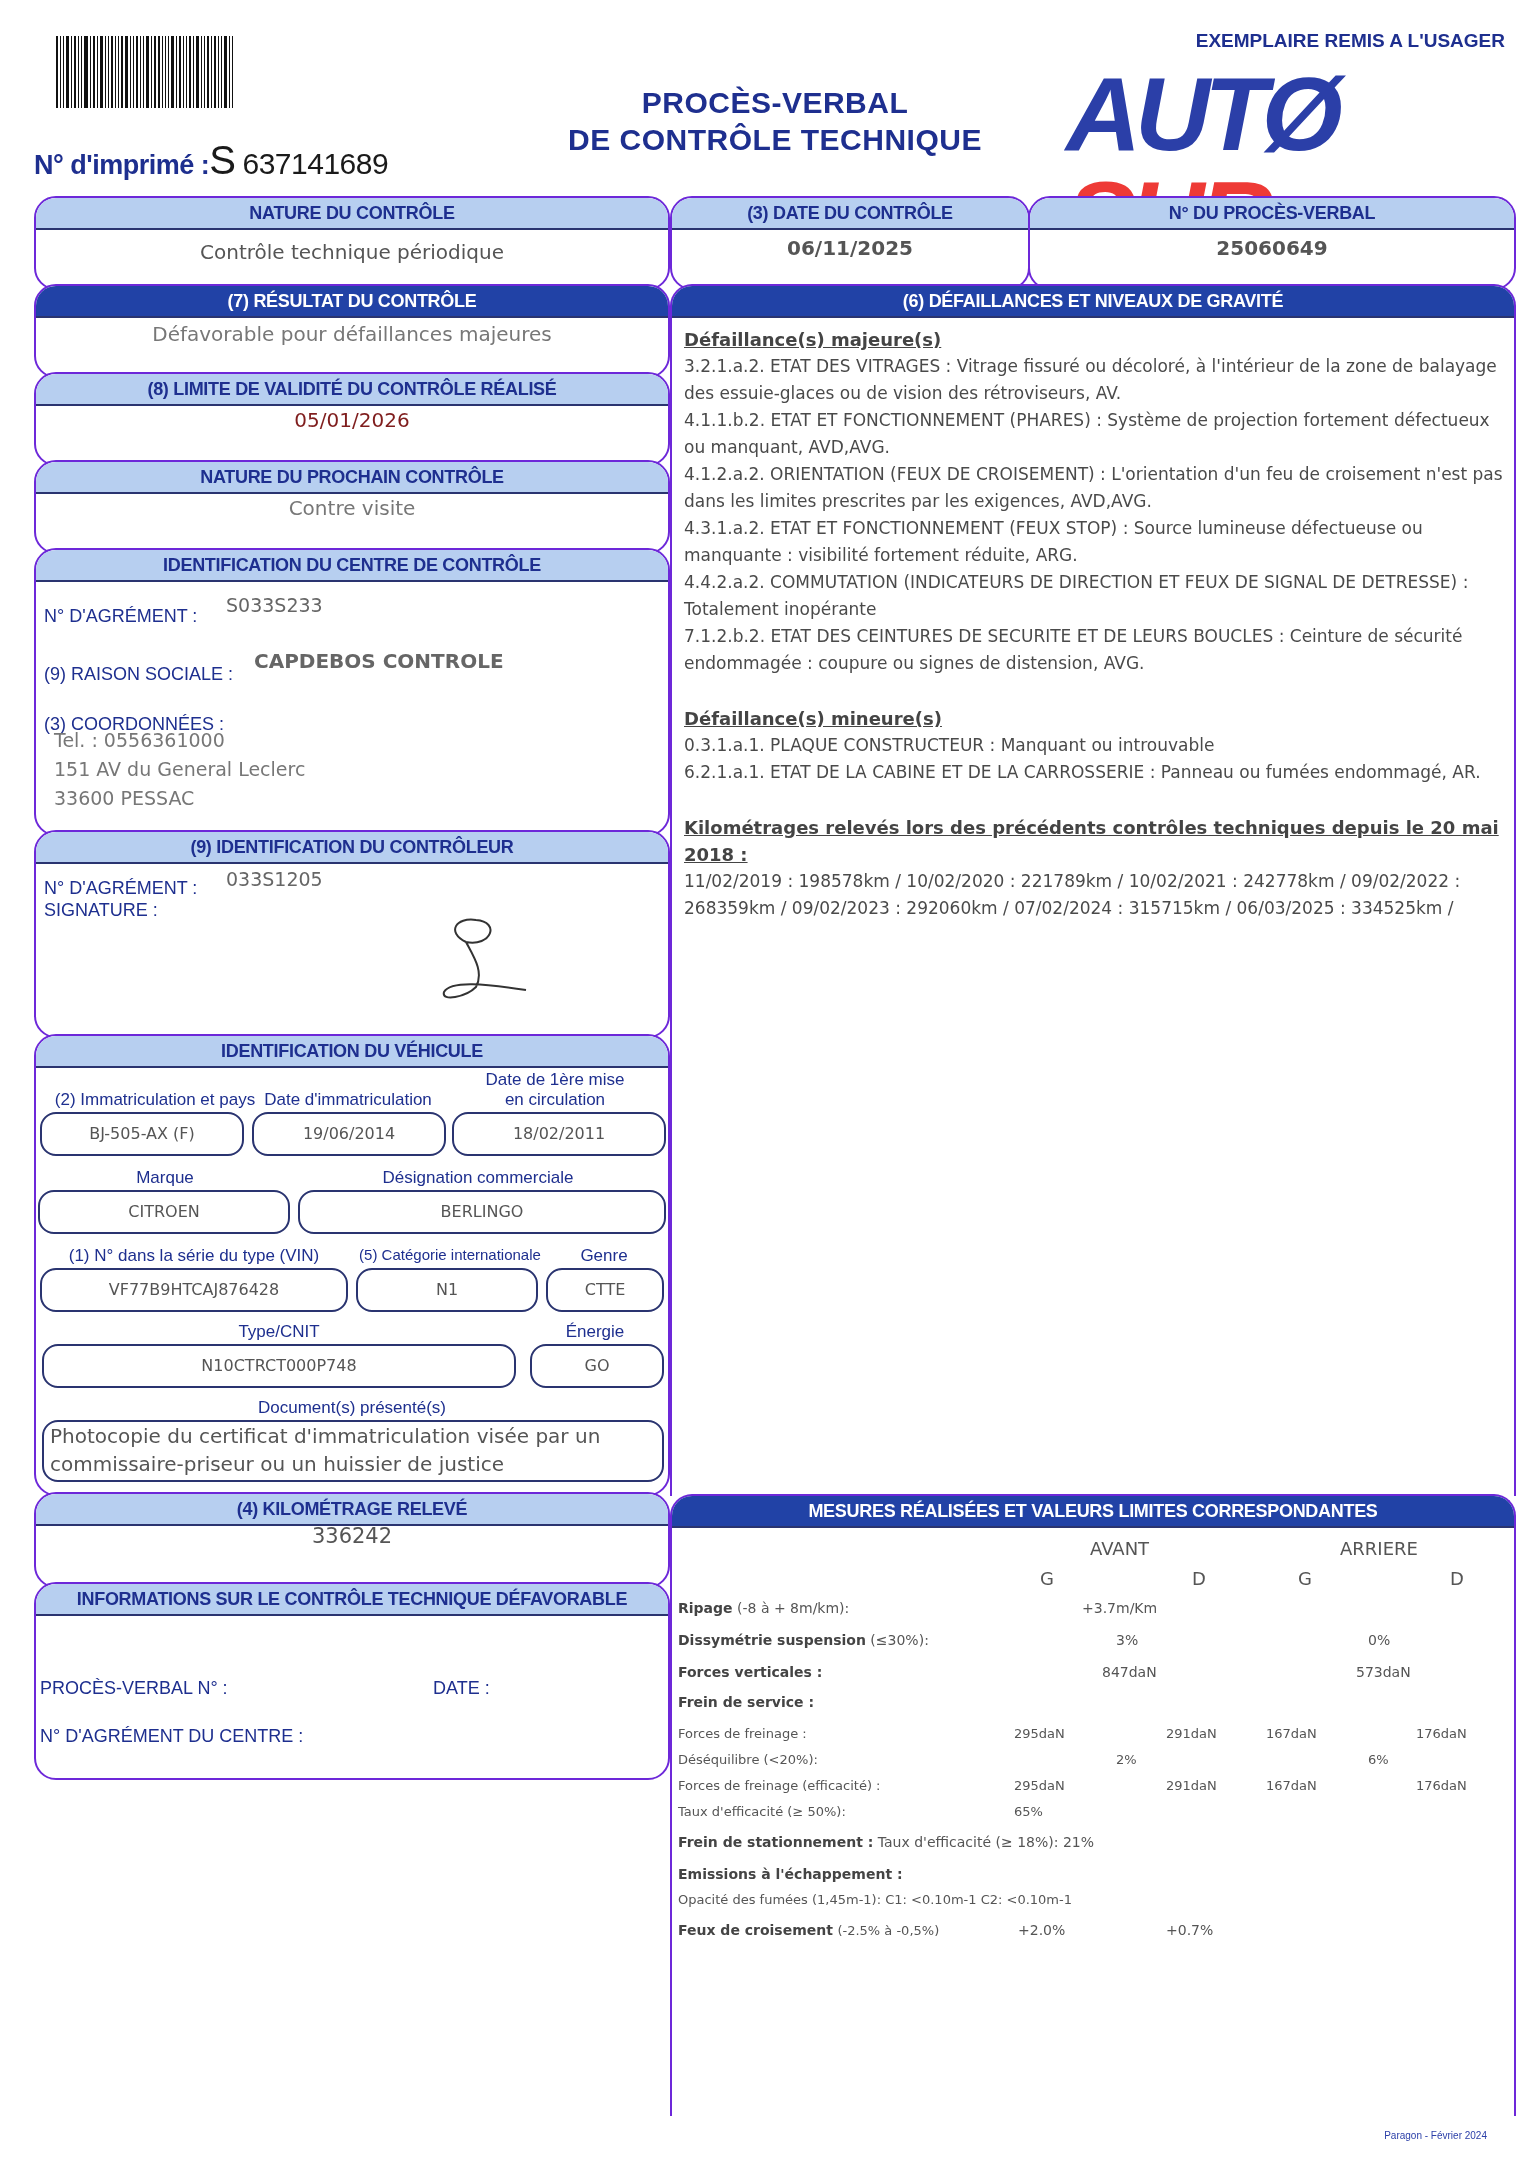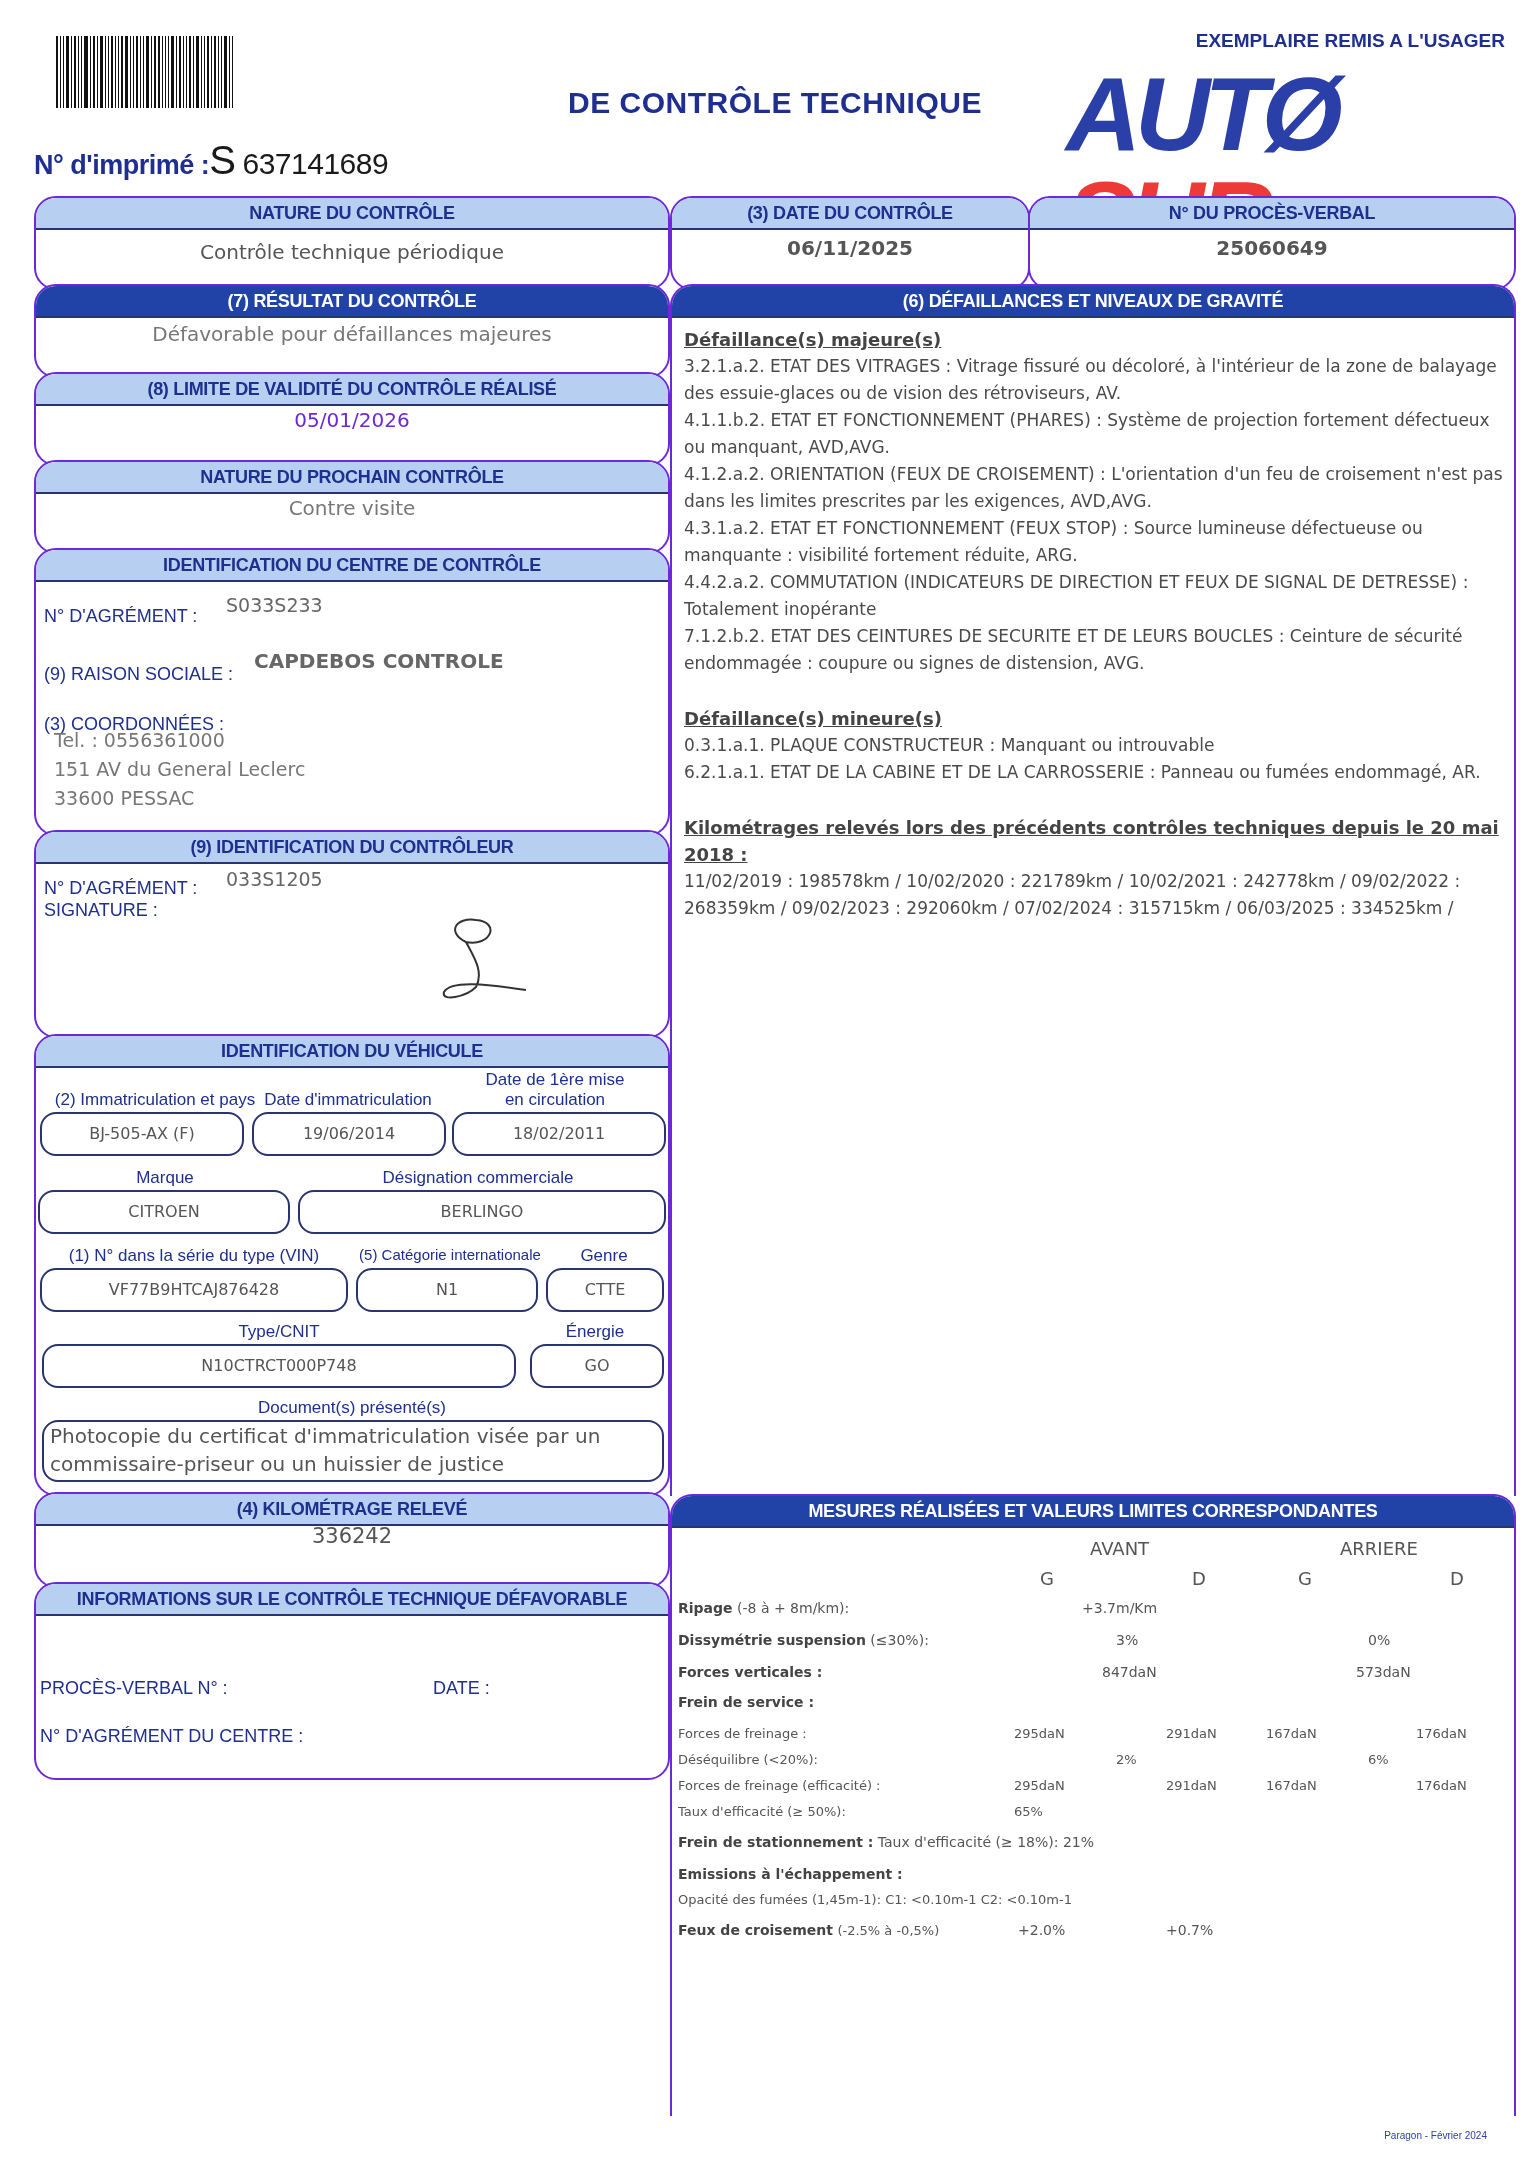--- a/index.html
+++ b/index.html
@@ -85,40 +85,41 @@
     <span style="width: 1px;"></span>
     <span style="width: 3px;"></span>
     <span style="width: 1px;"></span>
     <span style="width: 1px;"></span>
   </div>
 <div class="abs imprime">
   <span>N° d'imprimé :</span><span class="s">S</span>
   <span class="num">637141689</span>
 </div>
 <div class="abs title">
+  <div>PROCÈS-VERBAL</div>
   <div>DE CONTRÔLE TECHNIQUE</div>
 </div>
 <div class="abs exemplaire">EXEMPLAIRE REMIS A L'USAGER</div>
 <div class="abs logo">
   <span class="auto">AUT</span><span class="o">Ø</span><span class="sur">SUR</span>
 </div>
 
 <div class="box" style="left:34px;top:196px;width:632px;height:90px;">
   <div class="hdr">NATURE DU CONTRÔLE</div>
   <div class="val" style="margin-top:10px;">Contrôle technique périodique</div>
 </div>
 
 <div class="box" style="left:34px;top:284px;width:632px;height:90px;">
   <div class="hdr dark">(7) RÉSULTAT DU CONTRÔLE</div>
   <div class="val" style="margin-top:4px;color:#777;">Défavorable pour défaillances majeures</div>
 </div>
 
 <div class="box" style="left:34px;top:372px;width:632px;height:90px;">
   <div class="hdr">(8) LIMITE DE VALIDITÉ DU CONTRÔLE RÉALISÉ</div>
-  <div class="val" style="margin-top:2px;color:#6d28d9;">05/01/2026</div>
+  <div class="val" style="margin-top:2px;color:#7f1d1d;">05/01/2026</div>
 </div>
 
 <div class="box" style="left:34px;top:460px;width:632px;height:90px;">
   <div class="hdr">NATURE DU PROCHAIN CONTRÔLE</div>
   <div class="val" style="margin-top:2px;color:#777;">Contre visite</div>
 </div>
 
 <div class="box" style="left:34px;top:548px;width:632px;height:284px;">
   <div class="hdr">IDENTIFICATION DU CENTRE DE CONTRÔLE</div>
   <div class="abs lbl" style="left:8px;top:56px;">N° D'AGRÉMENT :</div>

